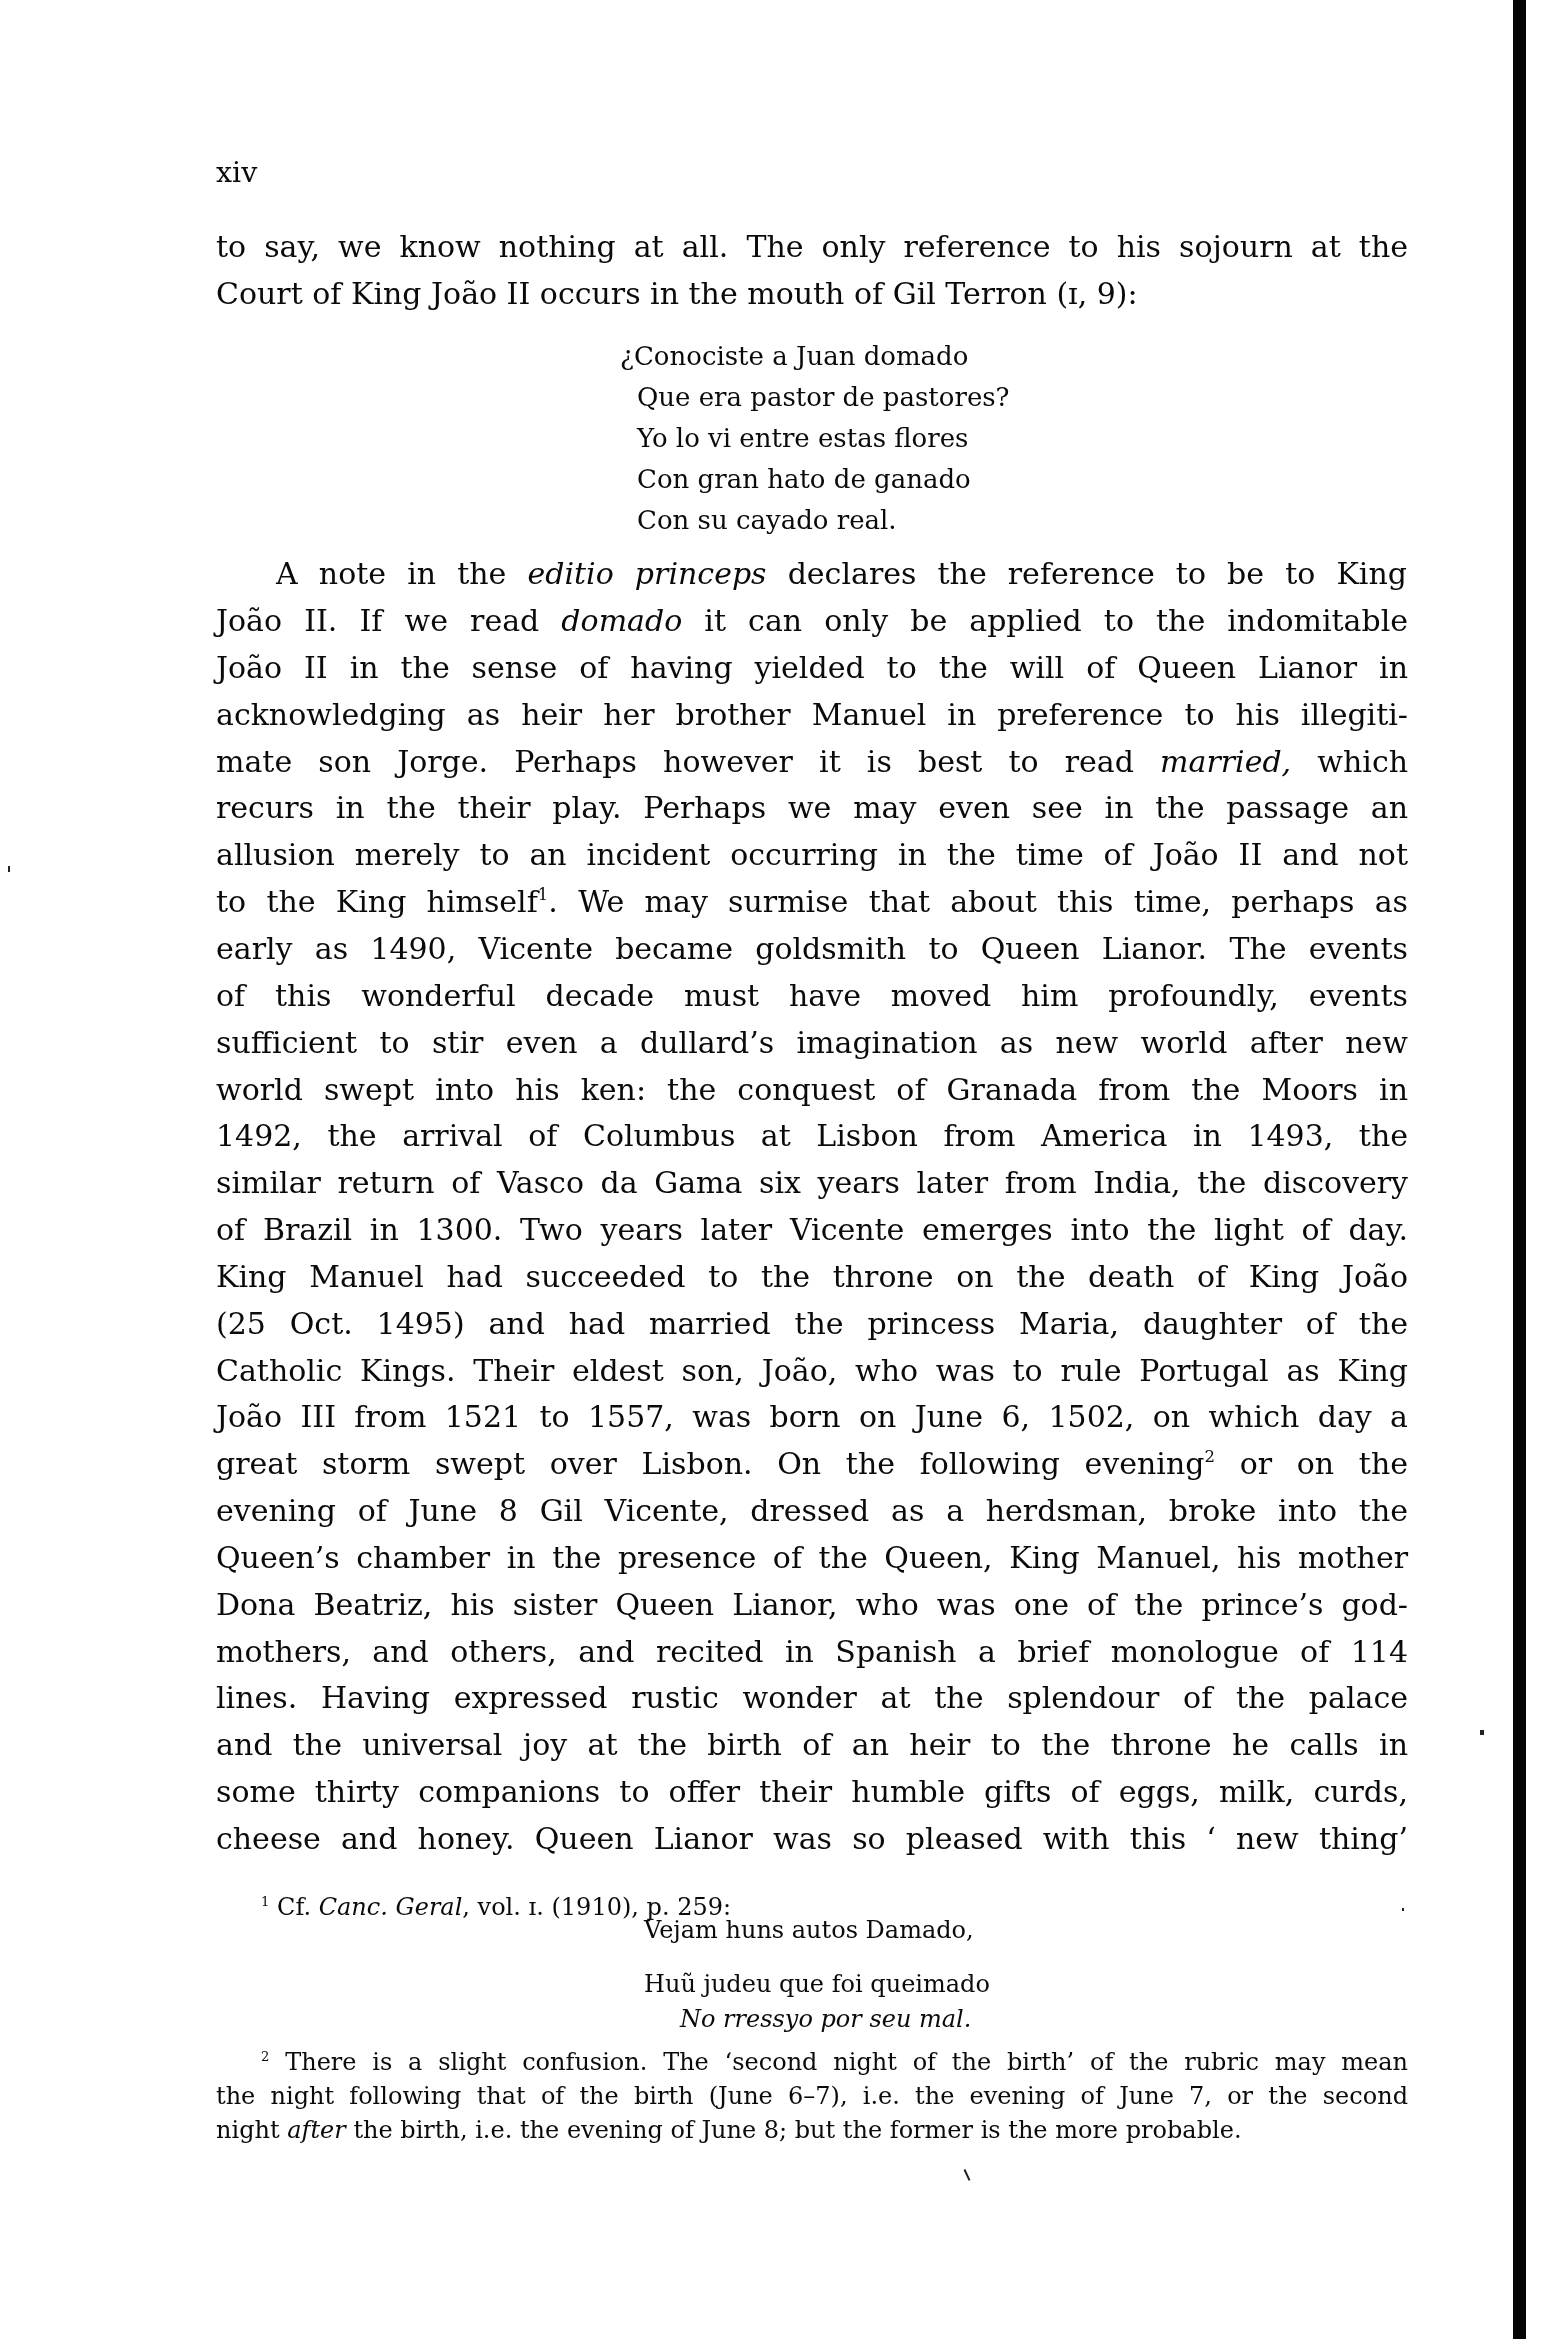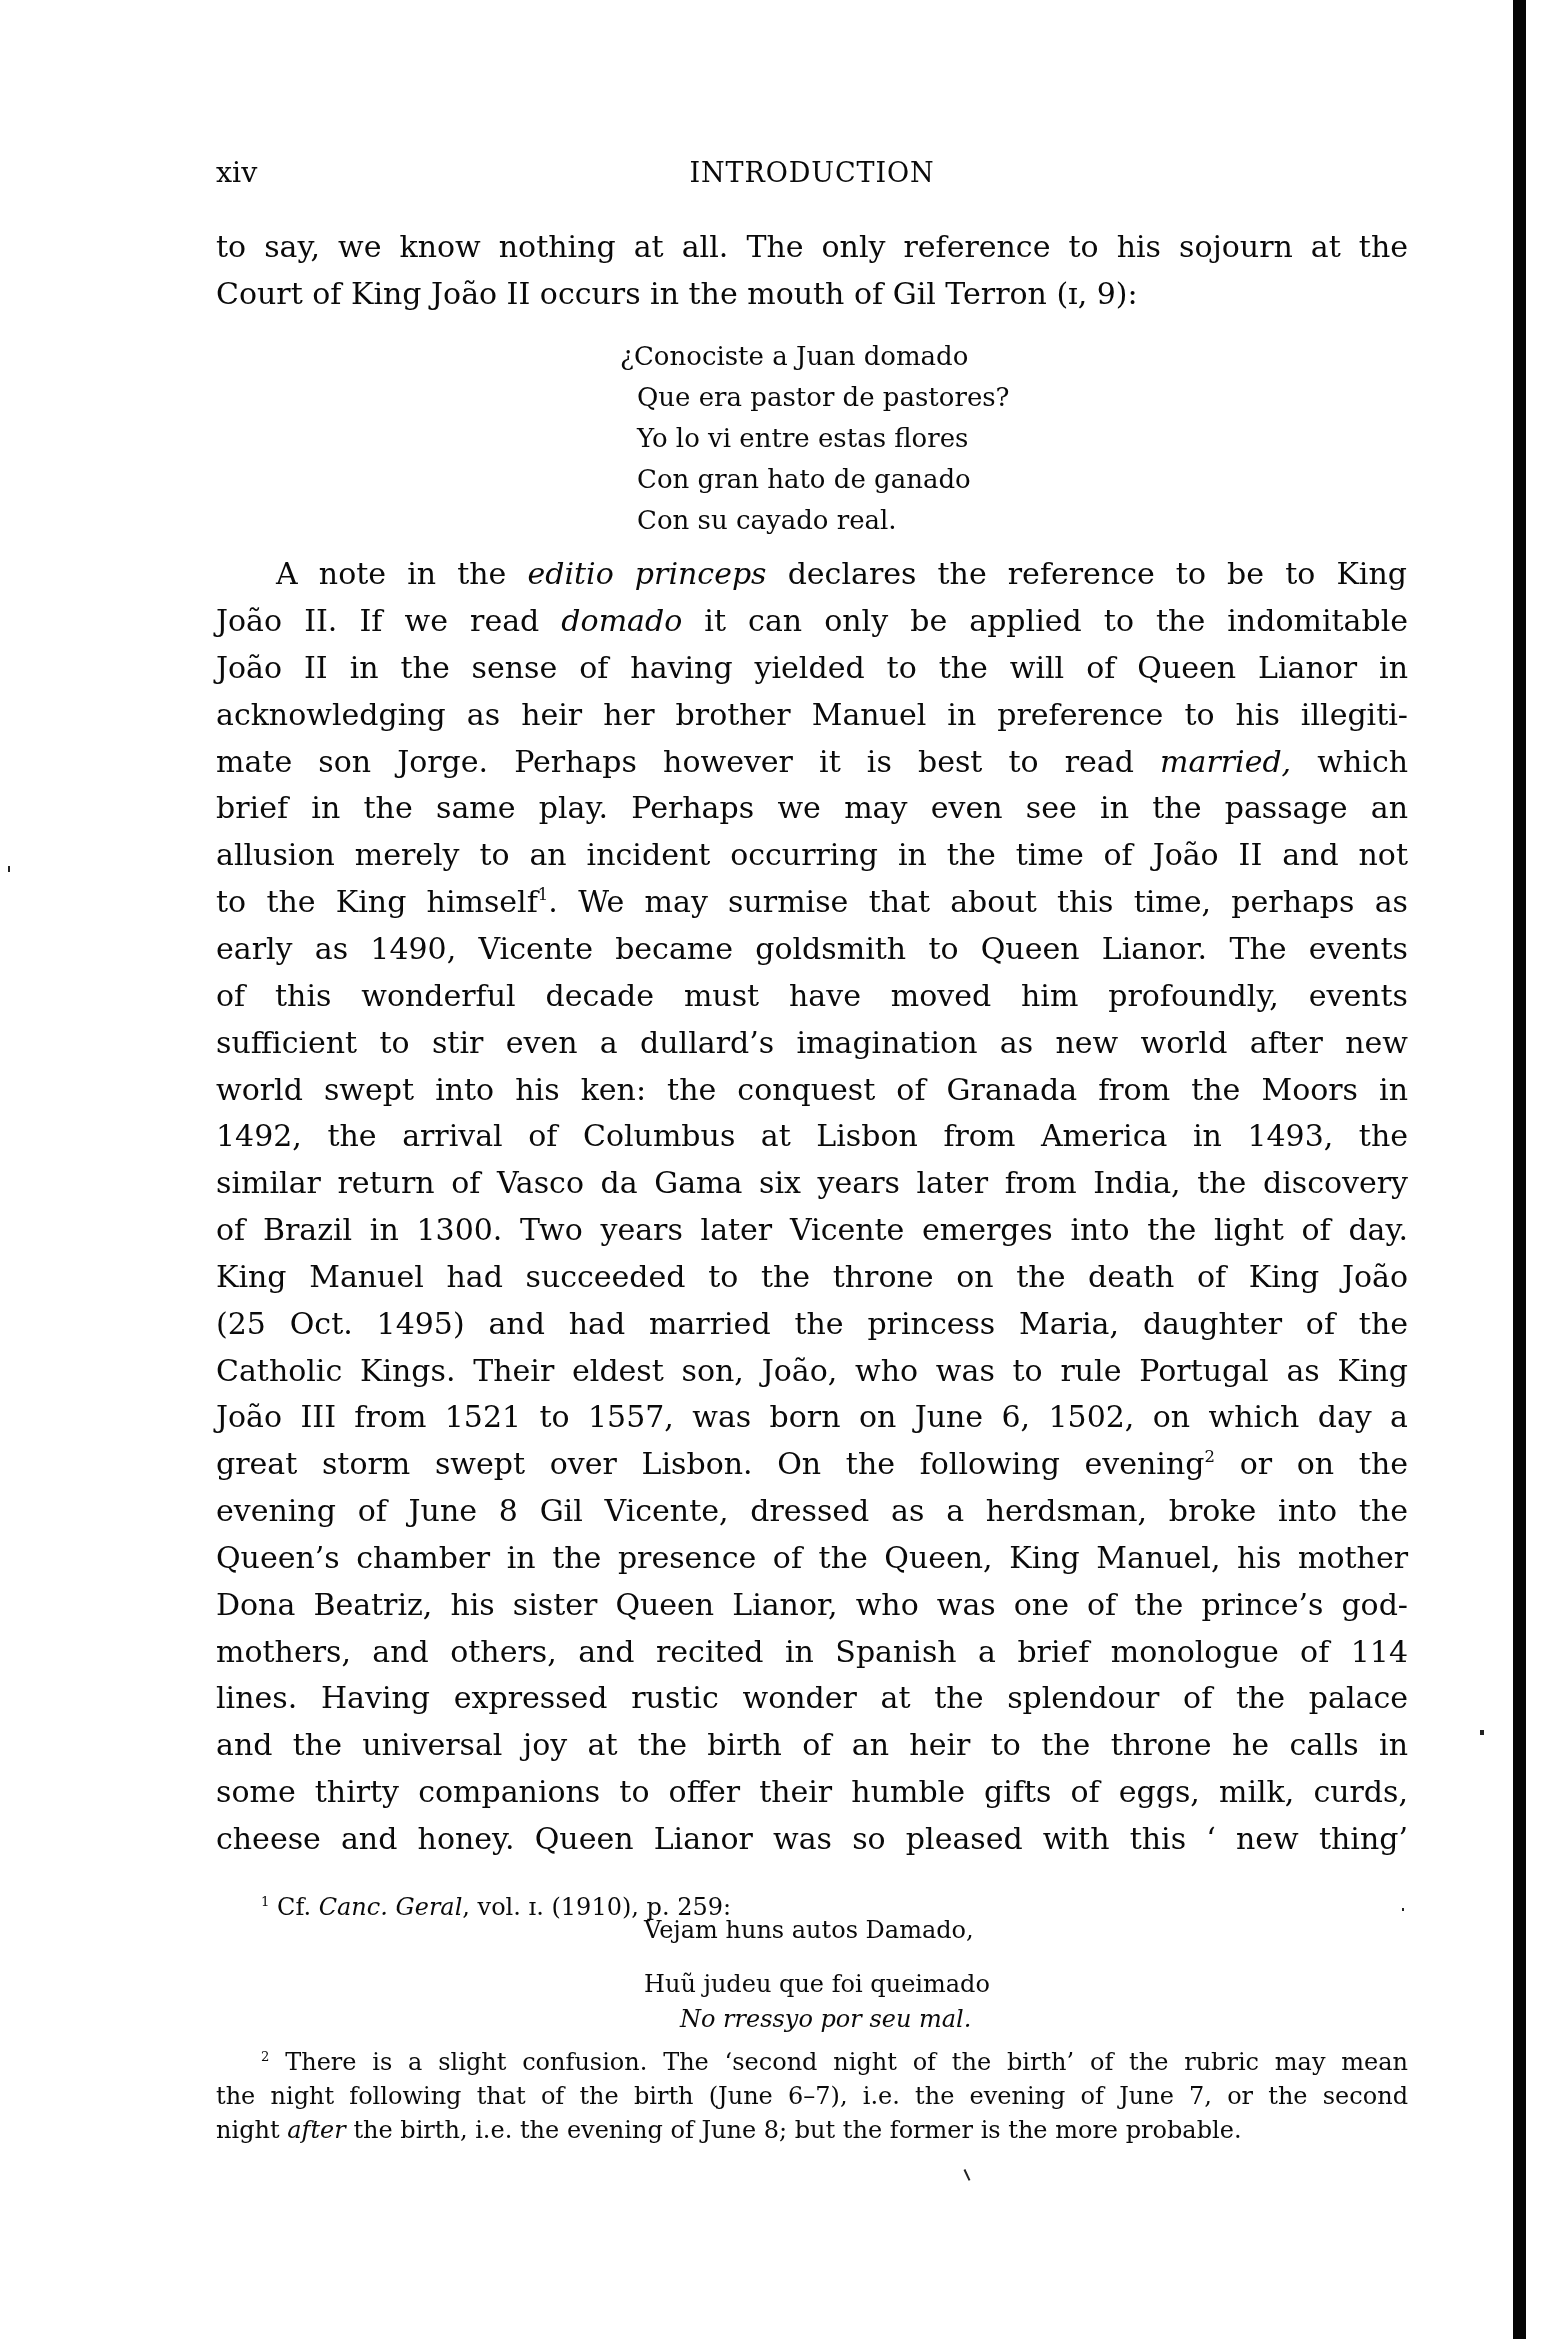--- a/index.html
+++ b/index.html
@@ -29,36 +29,35 @@
 <body>
 
 <div class="page">
   <div class="edge-bar"></div>
   <div class="speck" style="left:8.3px;top:866px;width:1.8px;height:5.5px;"></div>
   <div class="speck" style="left:1480px;top:1730px;width:3.7px;height:4.6px;"></div>
   <div class="speck" style="left:1402px;top:1908px;width:1.8px;height:2.8px;"></div>
   <div class="speck" style="left:966px;top:2169px;width:1.8px;height:12px;transform:rotate(-25deg);"></div>
 
   <div class="hdr-num">xiv</div>
-  <div class="hdr-title">INTRODUCTION</div>
 
   <div id="content">
       <div class="line body-line" style="top: 223px;"><span>to say, we know nothing at all. The only reference to his sojourn at the</span></div>
       <div class="line body-line last-short" style="top: 270px;"><span>Court of King João II occurs in the mouth of Gil Terron (ɪ, 9):</span></div>
       <div class="line verse-line" style="top: 336px; left: 620px;">¿Conociste a Juan domado</div>
       <div class="line verse-line" style="top: 377px; left: 637px;">Que era pastor de pastores?</div>
       <div class="line verse-line" style="top: 418px; left: 637px;">Yo lo vi entre estas flores</div>
       <div class="line verse-line" style="top: 459px; left: 637px;">Con gran hato de ganado</div>
       <div class="line verse-line" style="top: 500px; left: 637px;">Con su cayado real.</div>
       <div class="line body-line indent" style="top: 550px;"><span>A note in the </span><i>editio princeps</i><span> declares the reference to be to King</span></div>
       <div class="line body-line" style="top: 597px;"><span>João II. If we read </span><i>domado</i><span> it can only be applied to the indomitable</span></div>
       <div class="line body-line" style="top: 644px;"><span>João II in the sense of having yielded to the will of Queen Lianor in</span></div>
       <div class="line body-line" style="top: 691px;"><span>acknowledging as heir her brother Manuel in preference to his illegiti-</span></div>
       <div class="line body-line" style="top: 738px;"><span>mate son Jorge. Perhaps however it is best to read </span><i>married,</i><span> which</span></div>
-      <div class="line body-line" style="top: 784px;"><span>brief in the same play. Perhaps we may even see in the passage an</span></div>
+      <div class="line body-line" style="top: 784px;"><span>recurs in the their play. Perhaps we may even see in the passage an</span></div>
       <div class="line body-line" style="top: 831px;"><span>allusion merely to an incident occurring in the time of João II and not</span></div>
       <div class="line body-line" style="top: 878px;"><span>to the King himself</span><sup>1</sup><span>. We may surmise that about this time, perhaps as</span></div>
       <div class="line body-line" style="top: 925px;"><span>early as 1490, Vicente became goldsmith to Queen Lianor. The events</span></div>
       <div class="line body-line" style="top: 972px;"><span>of this wonderful decade must have moved him profoundly, events</span></div>
       <div class="line body-line" style="top: 1019px;"><span>sufficient to stir even a dullard’s imagination as new world after new</span></div>
       <div class="line body-line" style="top: 1066px;"><span>world swept into his ken: the conquest of Granada from the Moors in</span></div>
       <div class="line body-line" style="top: 1112px;"><span>1492, the arrival of Columbus at Lisbon from America in 1493, the</span></div>
       <div class="line body-line" style="top: 1159px;"><span>similar return of Vasco da Gama six years later from India, the discovery</span></div>
       <div class="line body-line" style="top: 1206px;"><span>of Brazil in 1300. Two years later Vicente emerges into the light of day.</span></div>
       <div class="line body-line" style="top: 1253px;"><span>King Manuel had succeeded to the throne on the death of King João</span></div>

